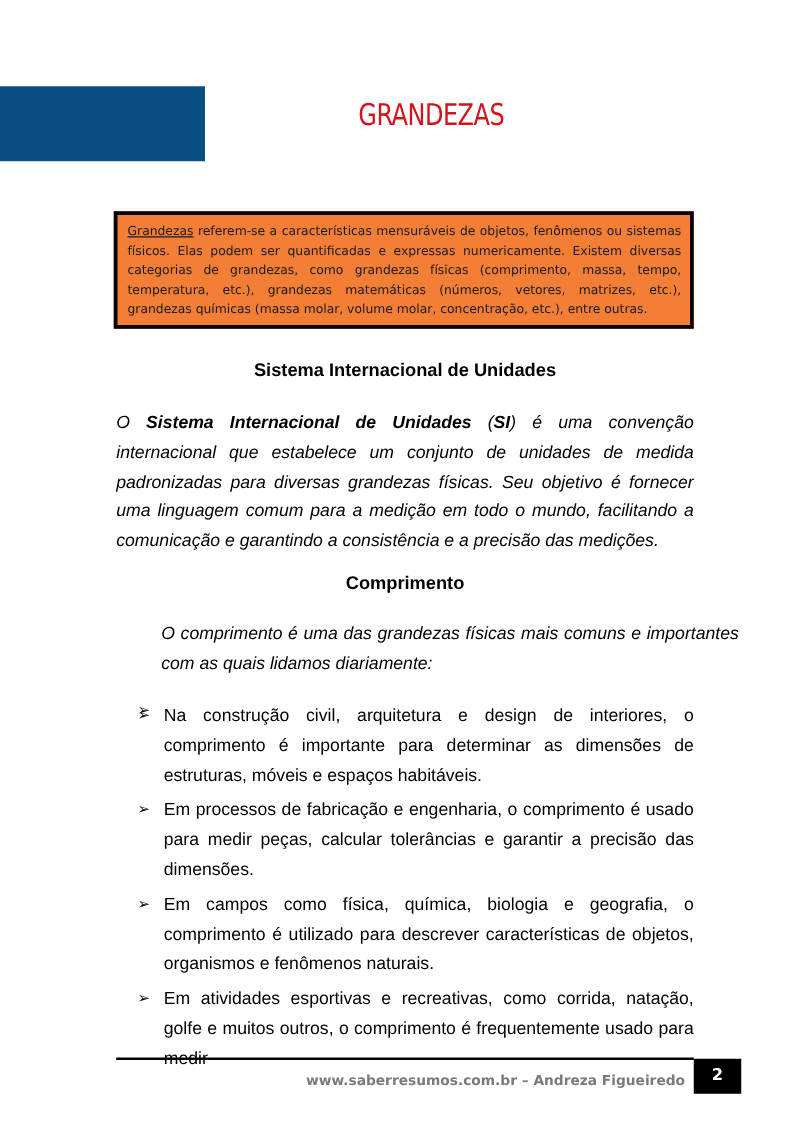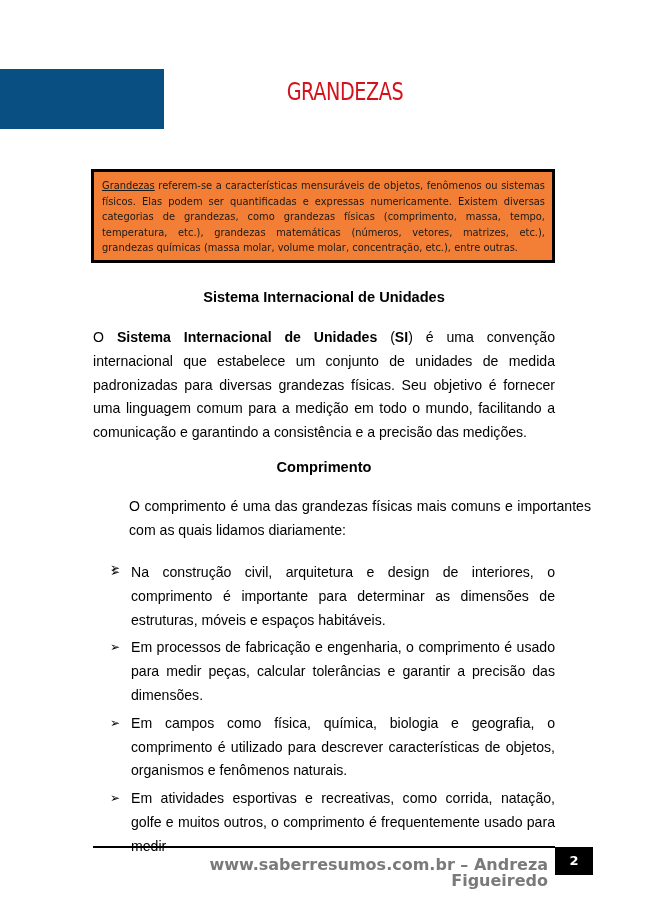--- a/index.html
+++ b/index.html
@@ -5,29 +5,29 @@
     html, body { margin: 0; padding: 0; background: #ffffff; }
     body { width: 646px; height: 907px; position: relative; overflow: hidden; font-family: "Liberation Sans", sans-serif; color: #000; }
     .blue-block { position: absolute; left: 0; top: 69px; width: 164px; height: 60px; background: #0a4f82; }
     .page-title { position: absolute; left: 262px; top: 78px; width: 166px; text-align: center; font-family: "DejaVu Sans", sans-serif; font-size: 24px; line-height: 28px; color: #d3121b; letter-spacing: -0.5px; transform: scaleX(0.80); transform-origin: center; }
     .def-box { position: absolute; left: 91px; top: 169px; width: 458px; height: 88px; background: #f27f35; border: 3px solid #000; box-sizing: content-box; padding: 0; }
     .def-text { position: absolute; left: 8px; top: 6px; width: 443px; font-family: "DejaVu Sans", sans-serif; font-size: 9.9px; line-height: 15.6px; text-align: justify; color: #1a1a1a; }
     .def-text .u { text-decoration: underline; }
     h2 { position: absolute; left: 93px; width: 462px; margin: 0; text-align: center; font-size: 14.6px; font-weight: bold; line-height: 18px; }
     .sec1-title { top: 288px; }
     .sec2-title { top: 458px; }
-    .para { position: absolute; left: 93px; width: 462px; margin: 0; font-size: 14.1px; line-height: 23.8px; text-align: justify; }
+    .para { position: absolute; left: 93px; width: 462px; margin: 0; font-size: 14.1px; line-height: 23.8px; text-align: justify; font-style: italic; }
     .para b { font-weight: bold; }
     .p1 { top: 326px; }
     .p2 { top: 495px; margin-left: 36px; }
     .list { position: absolute; left: 93px; top: 557px; width: 462px; margin: 0; padding: 0; list-style: none; }
     .list li { position: relative; padding-left: 38px; font-size: 14.1px; line-height: 23.8px; text-align: justify; margin: 0 0 4px 0; }
     .list .arrow { position: absolute; left: 17px; top: 0; font-size: 12px; line-height: 23.8px; }
     .footer-line { position: absolute; left: 93px; top: 846px; width: 462px; height: 2px; background: #000; }
-    .footer-text { position: absolute; left: 200px; top: 857px; width: 348px; text-align: right; font-family: "DejaVu Sans", sans-serif; font-size: 16px; font-weight: bold; color: #7a7a7a; line-height: 16px; }
+    .footer-text { position: absolute; left: 200px; top: 857px; width: 348px; text-align: right; font-family: "DejaVu Sans", sans-serif; font-size: 11px; font-weight: bold; color: #7a7a7a; line-height: 16px; }
     .page-num { position: absolute; left: 555px; top: 847px; width: 38px; height: 28px; background: #000; color: #fff; font-family: "DejaVu Sans", sans-serif; font-weight: bold; font-size: 13px; line-height: 28px; text-align: center; }
   </style>
 </head>
 <body>
 
 <div class="blue-block"></div>
 <div class="page-title">GRANDEZAS</div>
 
 <div class="def-box">
   <div class="def-text"><span class="u">Grandezas</span><span> referem-se a características mensuráveis de objetos, fenômenos ou sistemas físicos. Elas podem ser quantificadas e expressas numericamente. Existem diversas categorias de grandezas, como grandezas físicas (comprimento, massa, tempo, temperatura, etc.), grandezas matemáticas (números, vetores, matrizes, etc.), grandezas químicas (massa molar, volume molar, concentração, etc.), entre outras.</span></div>

